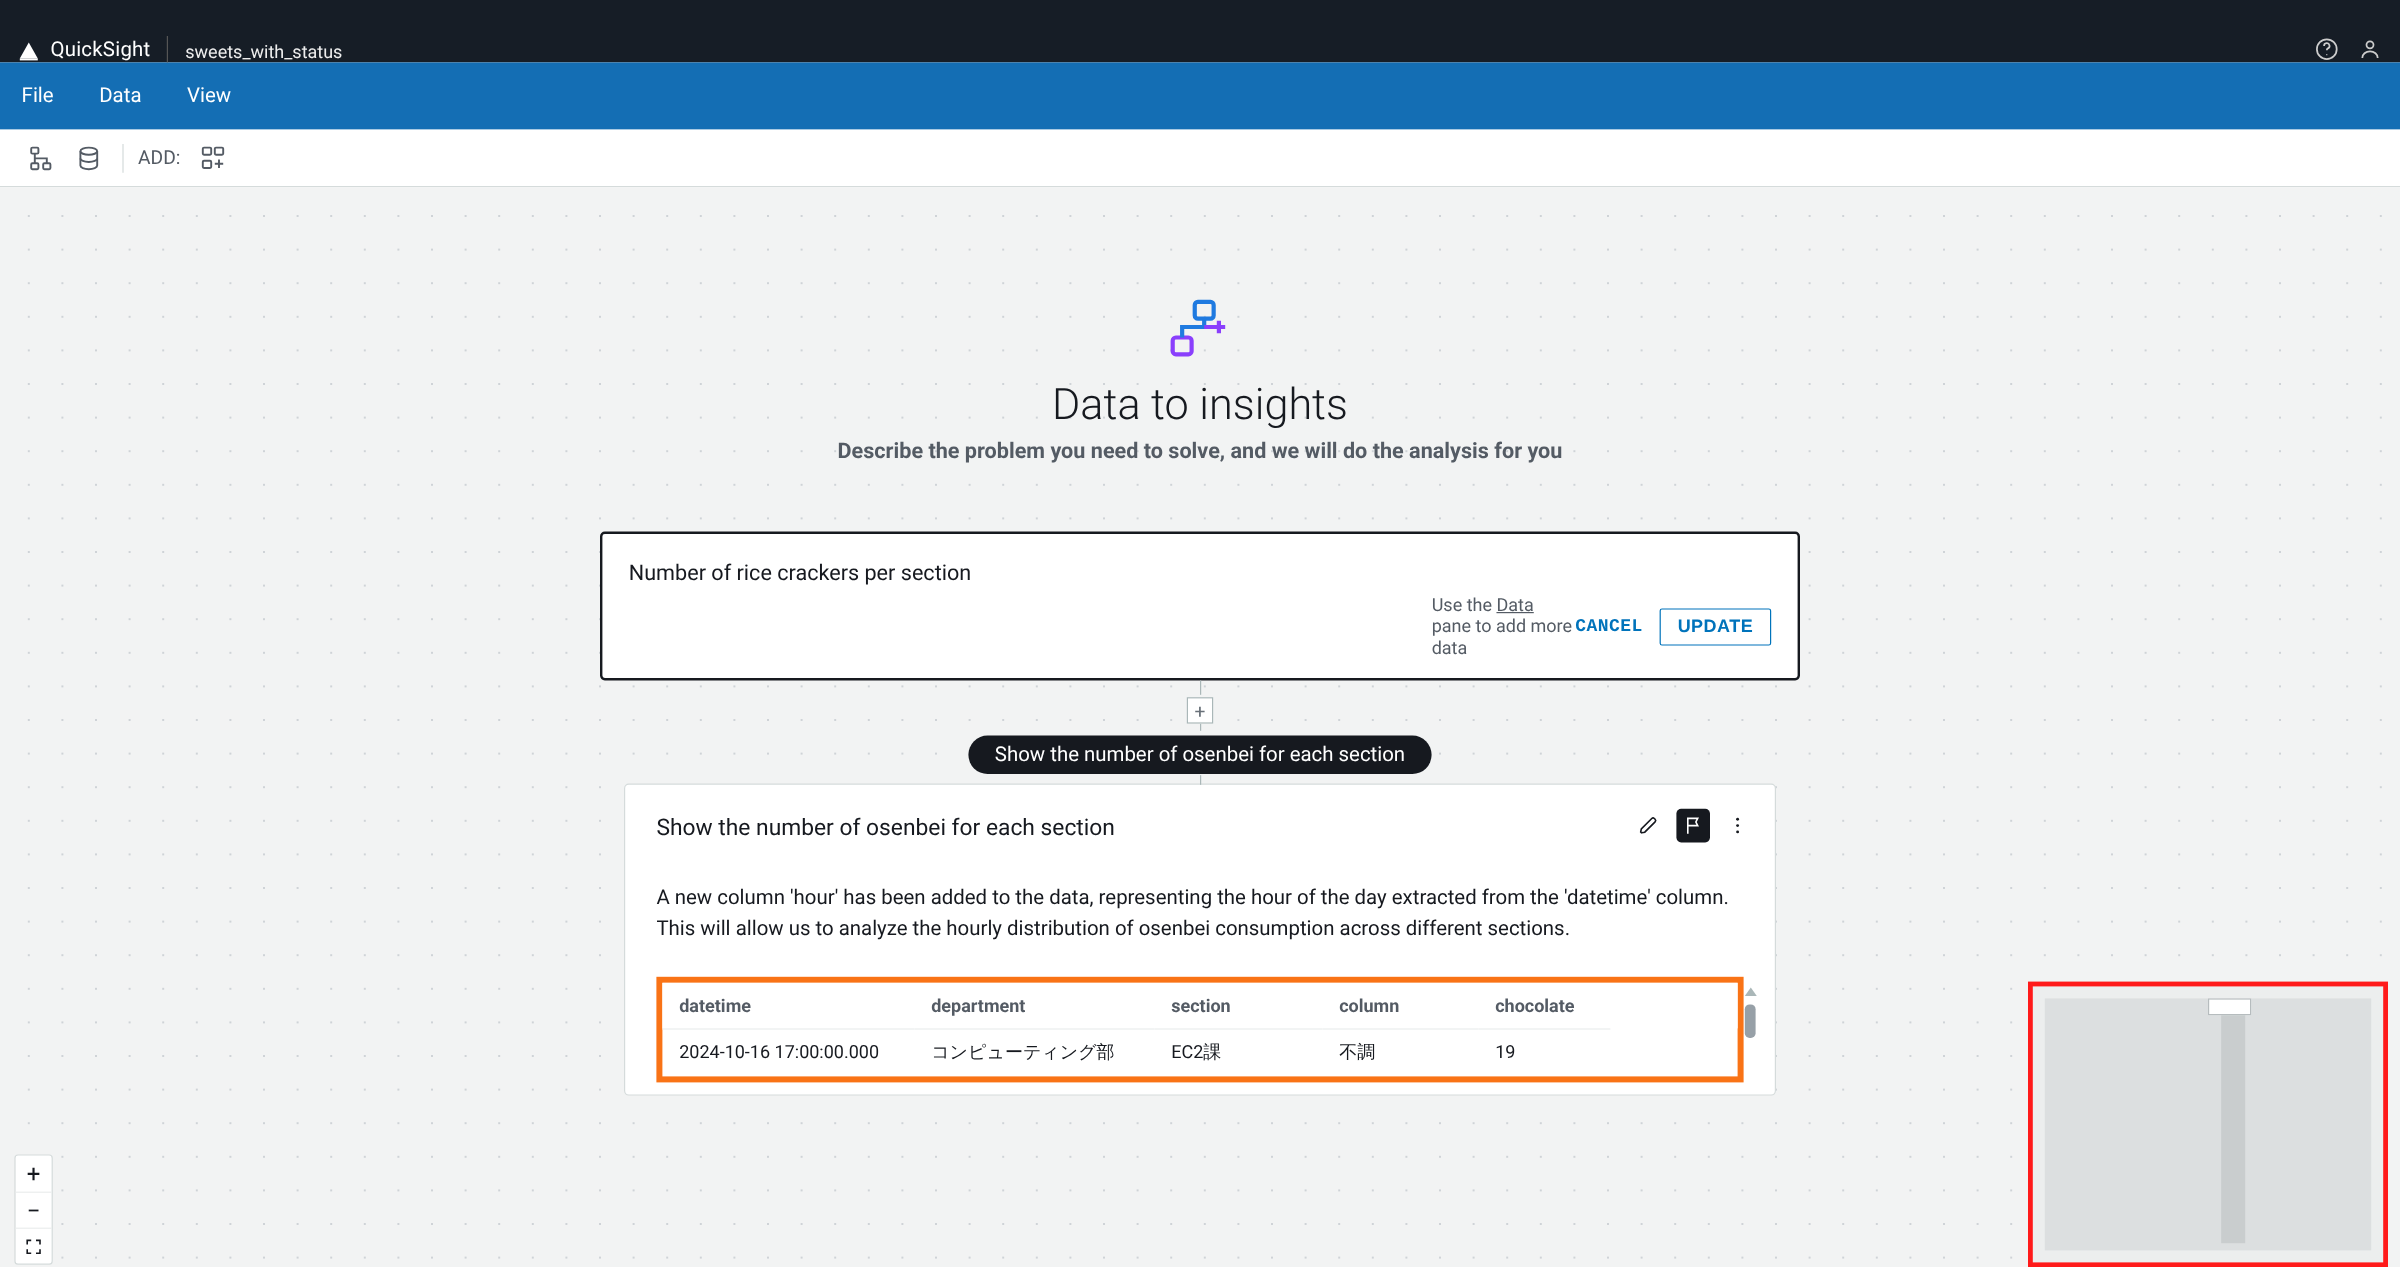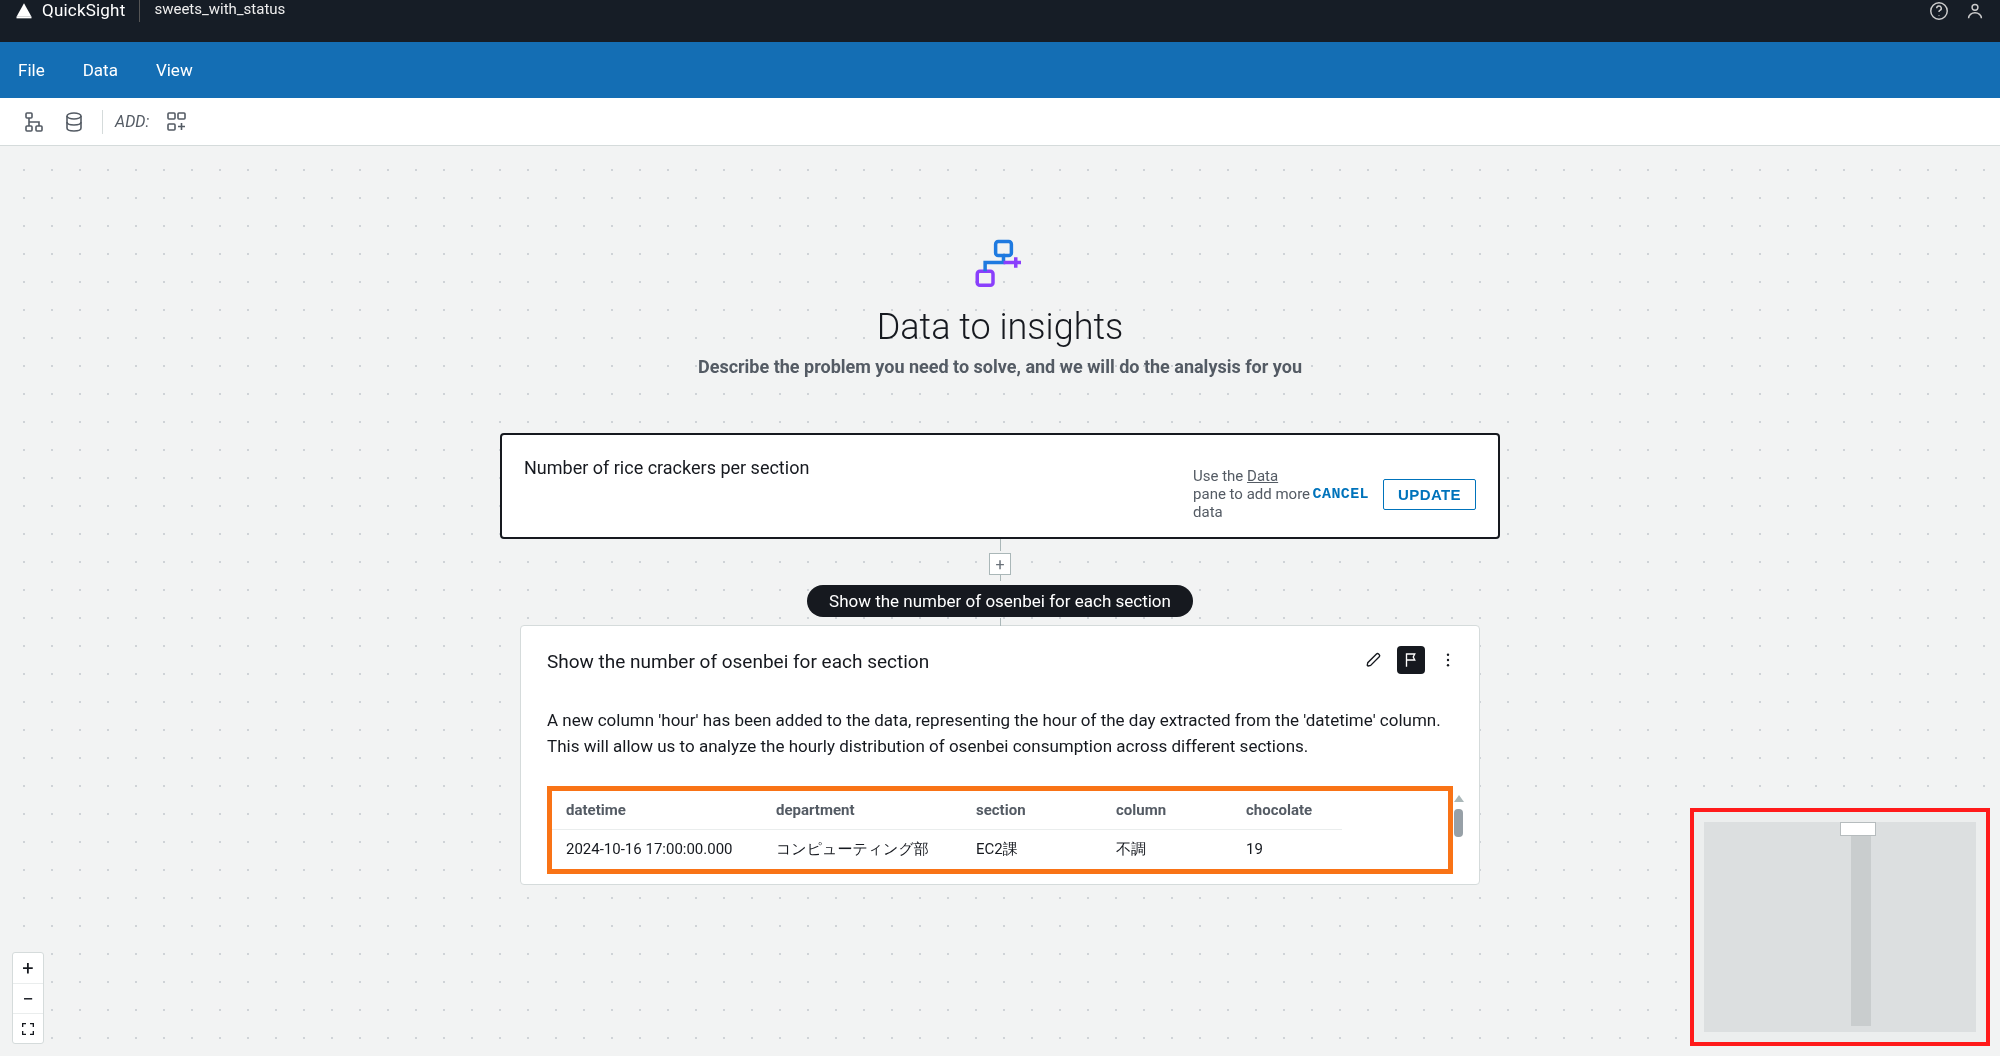--- a/index.html
+++ b/index.html
@@ -7,24 +7,24 @@
     width: 100%; height: 100%;
     font-family: "Amazon Ember", -apple-system, BlinkMacSystemFont, "Segoe UI", Roboto, sans-serif;
     background: #fff;
     color: #16191f;
     font-size: 14px;
     overflow: hidden;
   }
 
   
   .topbar {
-    height: 42px;
+    height: 52px;
     background: #161d26;
     color: #fff;
-    display: flex; align-items: flex-start;
+    display: flex; align-items: flex-end;
     padding: 0 14px;
   }
   .topbar .logo {
     display: flex; align-items: center; gap: 8px;
     font-weight: 400; font-size: 17px;
     letter-spacing: .2px;
   }
   .topbar .logo svg { width: 20px; height: 20px; fill:#fff; }
   .topbar .divider { width:1px; height:22px; background:#555; margin:0 14px; }
   .topbar .title { font-size:15px; color:#eee; }
@@ -50,21 +50,21 @@
     height: 48px;
     background:#fff;
     border-bottom:1px solid #d5dbdb;
     display:flex; align-items:center;
     padding:0 22px;
     gap:16px;
   }
   .toolbar .ticon2 { width:24px; height:24px; cursor:pointer; color:#545b64; display:flex; align-items:center; justify-content:center; }
   .toolbar .ticon2 svg { width:100%; height:100%; stroke:currentColor; fill:none; stroke-width:1.6; }
   .toolbar .vsep { width:1px; height:24px; background:#d5dbdb; }
-  .toolbar .addlbl { color:#545b64; font-size:16px; margin-left:-4px;font-style:italic; }
+  .toolbar .addlbl { color:#545b64; font-size:16px; margin-left:-4px; }
 
   
   .canvas {
     position:relative;
     width:100%; height: calc(100% - 42px - 56px - 48px);
     background:#f2f3f3;
     background-image:
       radial-gradient(#cfd3d7 1px, transparent 1px);
     background-size: 28px 28px;
     background-position: 10px 10px;
@@ -93,21 +93,21 @@
     padding: 22px 22px 16px 22px;
     display:flex; flex-direction:row;
   }
   .promptbox .inp {
     border:none; outline:none;
     width:100%; font-size:18px; color:#16191f;
     resize:none; height:60px;
     font-family:inherit;
   }
   .promptbox .row {
-    margin-top:10px;
+    margin-top:28px;
     display:flex; align-items:center; justify-content:flex-start;
   }
   .promptbox .hint { color:#545b64; font-size:15px; }
   .promptbox .hint a { color:#545b64; text-decoration:underline; cursor:pointer; }
   .promptbox .btns { display:flex; gap:14px; align-items:center; }
   .btn-cancel { color:#0073bb; background:none; border:none; font-size:15px; font-weight:600; letter-spacing:.4px; cursor:pointer;font-family:Liberation Mono, monospace; }
   .btn-update { color:#0073bb; background:#fff; border:1px solid #0073bb; font-size:15px; font-weight:600; padding:6px 14px; border-radius:2px; letter-spacing:.4px; cursor:pointer; }
 
   .plusnode {
     margin-top:2px;

